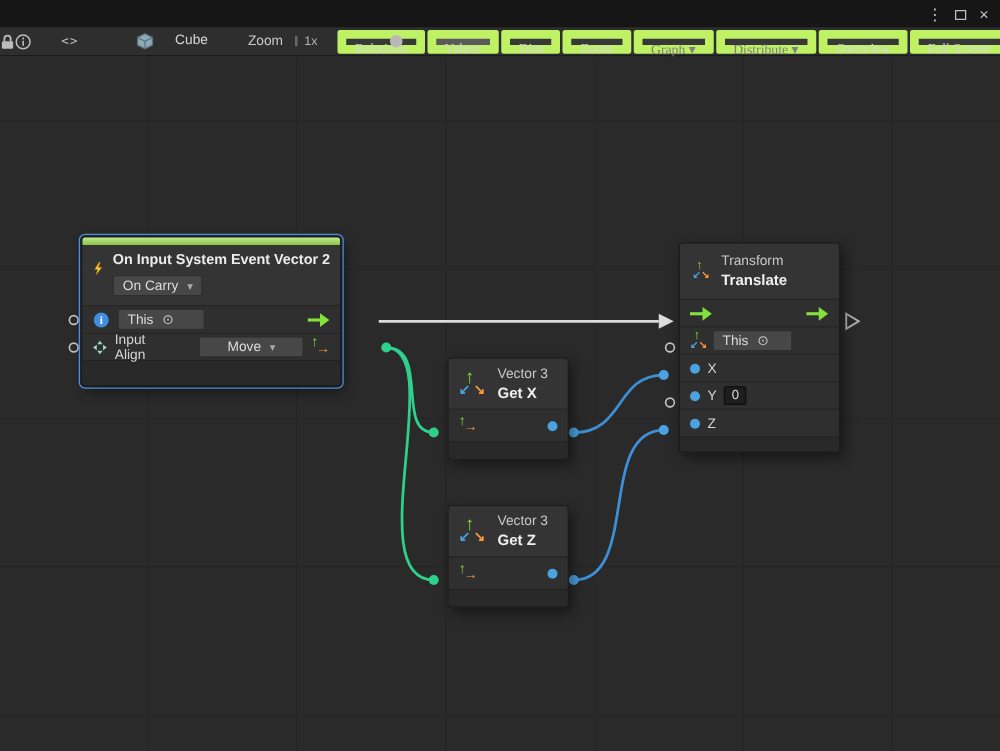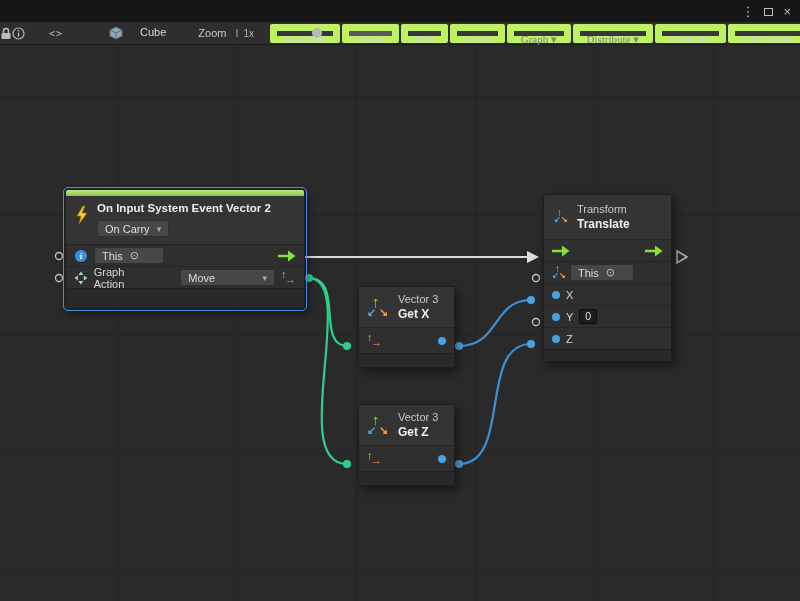--- a/index.html
+++ b/index.html
@@ -51,21 +51,21 @@
   .node.selected{outline:1px solid var(--selection_blue);outline-offset:1px}
   .green-bar{height:6px;border-radius:2px 2px 0 0;
     background:linear-gradient(#bfe98a,var(--event_bar_green))}
   .node-header{display:flex;align-items:flex-start;gap:7px;padding:6px 8px 7px;background:#343434;border-radius:2px 2px 0 0}
   .node-title{font-weight:bold;color:#ececec;font-size:11.5px;white-space:nowrap}
   .dropdown{display:inline-flex;align-items:center;gap:7px;background:#474747;border:1px solid #2e2e2e;
     border-radius:2px;padding:1px 7px;color:#dcdcdc;font-size:11px;height:17px}
   .caret{color:#aaa;font-size:9px}
   .target-glyph{color:#c8c8c8;font-size:11px}
   .mode-dd{margin-top:6px}
-  .move-dd{width:96px;justify-content:space-between;margin-left:18px}
+  .move-dd{width:96px;justify-content:center;margin-left:18px}
   .this-dd{min-width:70px;}
   .row{display:flex;align-items:center;gap:6px;padding:0 8px;height:22px;background:#2f2f2f;border-top:1px solid #262626}
   .node-footer{background:#292929;border-top:1px solid #212121;border-radius:0 0 3px 3px}
   .f20{height:20px}.f12{height:12px}.f14{height:14px}
   .row-label{color:#d6d6d6}
   .push{margin-left:auto}
   .dot{width:8px;height:8px;border-radius:50%;background:var(--port_blue);flex:0 0 auto}
   .val-box{background:#1d1d1d;border:1px solid #0d0d0d;border-radius:2px;padding:0 5px;height:15px;
     line-height:13px;font-size:10.5px;color:#ddd}
 
@@ -165,21 +165,21 @@
       <circle class="pd blue" cx="531" cy="299" r="4"></circle>
 
       <circle class="pe" cx="59" cy="211" r="3.5"></circle>
       <circle class="pe" cx="59" cy="233" r="3.5"></circle>
       <circle class="pe" cx="536" cy="233" r="3.5"></circle>
       <circle class="pe" cx="536" cy="277" r="3.5"></circle>
 
       <polygon class="run-tri" points="677,206 687,212 677,218"></polygon>
     </svg>
 
-    <div class="node selected" style="left:65px;top:144px;width:240px">
+    <div class="node selected" style="left:65px;top:144px;width:208px">
       <div class="green-bar"></div>
       <div class="node-header">
         <svg width="16" height="20" viewBox="0 0 16 20" style="margin-top:3px">
           <polygon points="9,1 3,11 7,11 5,19 13,8 8,8 11,1" fill="var(--bolt_yellow)" stroke="#9a6a00" stroke-width="0.8"></polygon>
         </svg>
         <div>
           <div class="node-title">On Input System Event Vector 2</div>
           <div class="dropdown mode-dd">
             <span>On Carry</span>
             <span class="caret">▾</span>
@@ -200,21 +200,21 @@
           <polygon points="10,0.5 17.5,6 10,11.5" fill="var(--flow_green)"></polygon>
         </svg>
       </div>
       <div class="row">
         <svg width="14" height="14" viewBox="0 0 14 14" fill="#9fd8c8">
           <polygon points="7,0.5 9.5,4 4.5,4"></polygon>
           <polygon points="7,13.5 9.5,10 4.5,10"></polygon>
           <polygon points="0.5,7 4,4.5 4,9.5"></polygon>
           <polygon points="13.5,7 10,4.5 10,9.5"></polygon>
         </svg>
-        <span class="row-label">Graph Action</span>
+        <span class="row-label">Input Align</span>
         <div class="dropdown move-dd">
           <span>Move</span>
           <span class="caret">▾</span>
         </div>
         <span class="push axes-icon">
           <span class="a-up">↑</span>
           <span class="a-rt">→</span>
         </span>
       </div>
       <div class="node-footer f20"></div>

